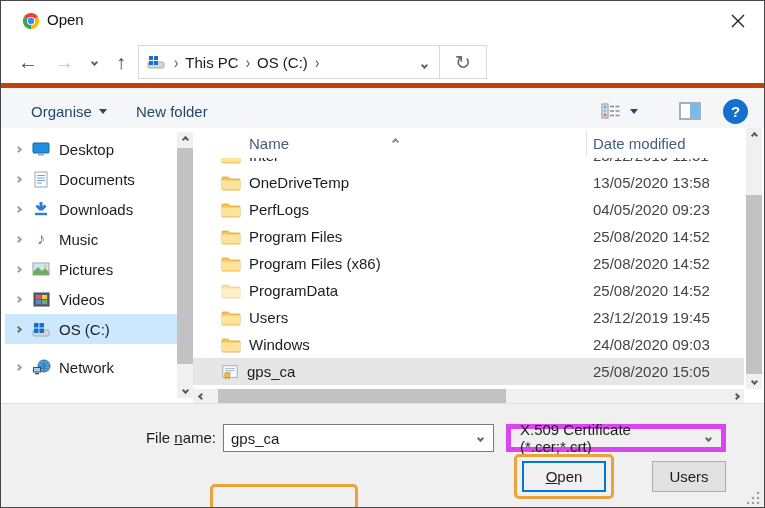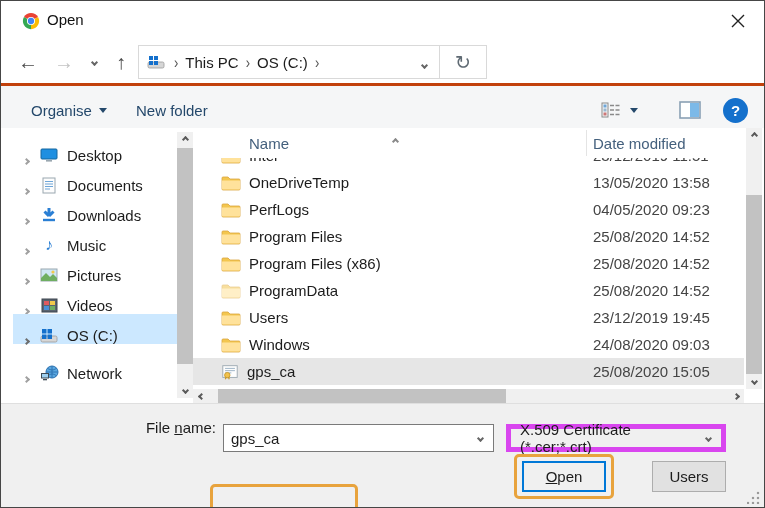--- a/index.html
+++ b/index.html
@@ -34,36 +34,36 @@
   .crumb { color:#1c1c1c; cursor:pointer; }
   .addr-dd { margin-left:auto; padding-right:12px; }
   .refresh-box { width:47px; height:100%; border-left:1px solid #d9d9d9; display:flex; align-items:center; justify-content:center; font-size:19px; color:#5f6a73; cursor:pointer; }
 
   .search-box { position:absolute; left:497px; top:4px; width:255px; height:34px; border:1px solid #d9d9d9; display:flex; align-items:center; padding-left:16px; gap:12px; }
   .mag { position:relative; width:10px; height:10px; border:1.6px solid #777; border-radius:50%; }
   .mag::after { content:""; position:absolute; width:6px; height:1.6px; background:#777; transform:rotate(45deg); left:8px; top:9px; }
   .search-ph { color:#8a8a8a; }
 
   
-  .toolbar { position:absolute; top:82px; left:0; right:0; height:52px; background:#f5f6f7; border-top:3px solid #c2410c; border-bottom:1px solid #e0e0e0; color:#24486b; }
+  .toolbar { position:absolute; top:82px; left:0; right:0; height:52px; background:#f5f6f7; border-top:5px solid #c2410c; border-bottom:1px solid #e0e0e0; color:#24486b; }
   .tb-item { position:absolute; top:0; height:100%; display:flex; align-items:center; gap:7px; cursor:pointer; }
   .tb-organise { left:30px; }
   .tb-newfolder { left:135px; }
   .tri-down { width:0; height:0; border-left:4px solid transparent; border-right:4px solid transparent; border-top:5px solid #24486b; display:inline-block; }
   .tb-views { left:600px; gap:10px; }
   .tb-pane { left:678px; }
   .tb-help { left:722px; }
   .help-circle { width:25px; height:25px; border-radius:50%; background:#1470cc; color:#fff; font-weight:bold; font-size:15px; display:flex; align-items:center; justify-content:center; }
 
   
   .main { position:absolute; top:127px; left:0; right:0; height:277px; background:#fff; }
 
   
   .sidebar { position:absolute; left:0; top:0; width:192px; height:100%; }
-  .side-item { position:absolute; left:12px; width:176px; height:30px; display:flex; align-items:flex-end; cursor:pointer; }
+  .side-item { position:absolute; left:4px; width:176px; height:30px; display:flex; align-items:center; cursor:pointer; }
   .side-item .expander { width:26px; display:flex; justify-content:center; }
   .side-item .sicon { width:20px; height:18px; margin-right:8px; display:flex; align-items:center; justify-content:center; }
   .side-item.selected { background:#cce8ff; }
 
   .sb-track { position:absolute; background:#f0f0f0; }
   .sb-arrow { position:absolute; width:16px; height:15px; display:flex; align-items:center; justify-content:center; background:#f0f0f0; cursor:pointer; }
   .sb-thumb { position:absolute; background:#c2c2c2; cursor:pointer; }
   .side-scroll { right:0; top:4px; width:16px; height:266px; }
 
   
@@ -86,21 +86,21 @@
 
   
   .fl-vscroll { position:absolute; right:0; top:0; width:20px; height:261px; }
   .fl-vscroll .sb-track { left:2px; top:0; width:16px; height:100%; }
   
   .fl-hscroll { position:absolute; left:0; right:20px; bottom:0; height:16px; }
   .fl-hscroll .sb-track { left:0; top:0; width:100%; height:15px; }
 
   
   .footer { position:absolute; left:0; bottom:0; right:0; height:104px; background:#f0f0f0; border-top:1px solid #dfdfdf; }
-  .fn-label { position:absolute; left:0; top:15px; width:215px; text-align:right; color:#1c1c1c; }
+  .fn-label { position:absolute; left:0; top:25px; width:215px; text-align:right; color:#1c1c1c; }
   .fn-combo { position:absolute; left:222px; top:20px; width:271px; height:28px; background:#fff; border:1px solid #7a7a7a; display:flex; align-items:center; }
   .fn-combo .val { padding-left:7px; }
   .combo-dd { margin-left:auto; padding-right:10px; display:flex; align-items:center; }
   .ft-combo { position:absolute; left:505px; top:20px; width:220px; height:28px; background:#f0f0f0; border:5px solid #d946ef; display:flex; align-items:center; cursor:pointer; }
   .ft-combo .val { padding-left:9px; }
 
   .open-annotation { position:absolute; left:513px; top:50px; width:100px; height:45px; border:3px solid #E8A33D; border-radius:5px; pointer-events:none; }
   .btn { position:absolute; top:57px; height:31px; display:flex; align-items:center; justify-content:center; cursor:pointer; font-size:15px; }
   .btn-open { left:521px; width:84px; background:#f0f0f0; border:2px solid #0078d7; }
   .btn-cancel { left:651px; width:74px; background:#e1e1e1; border:1px solid #adadad; }

